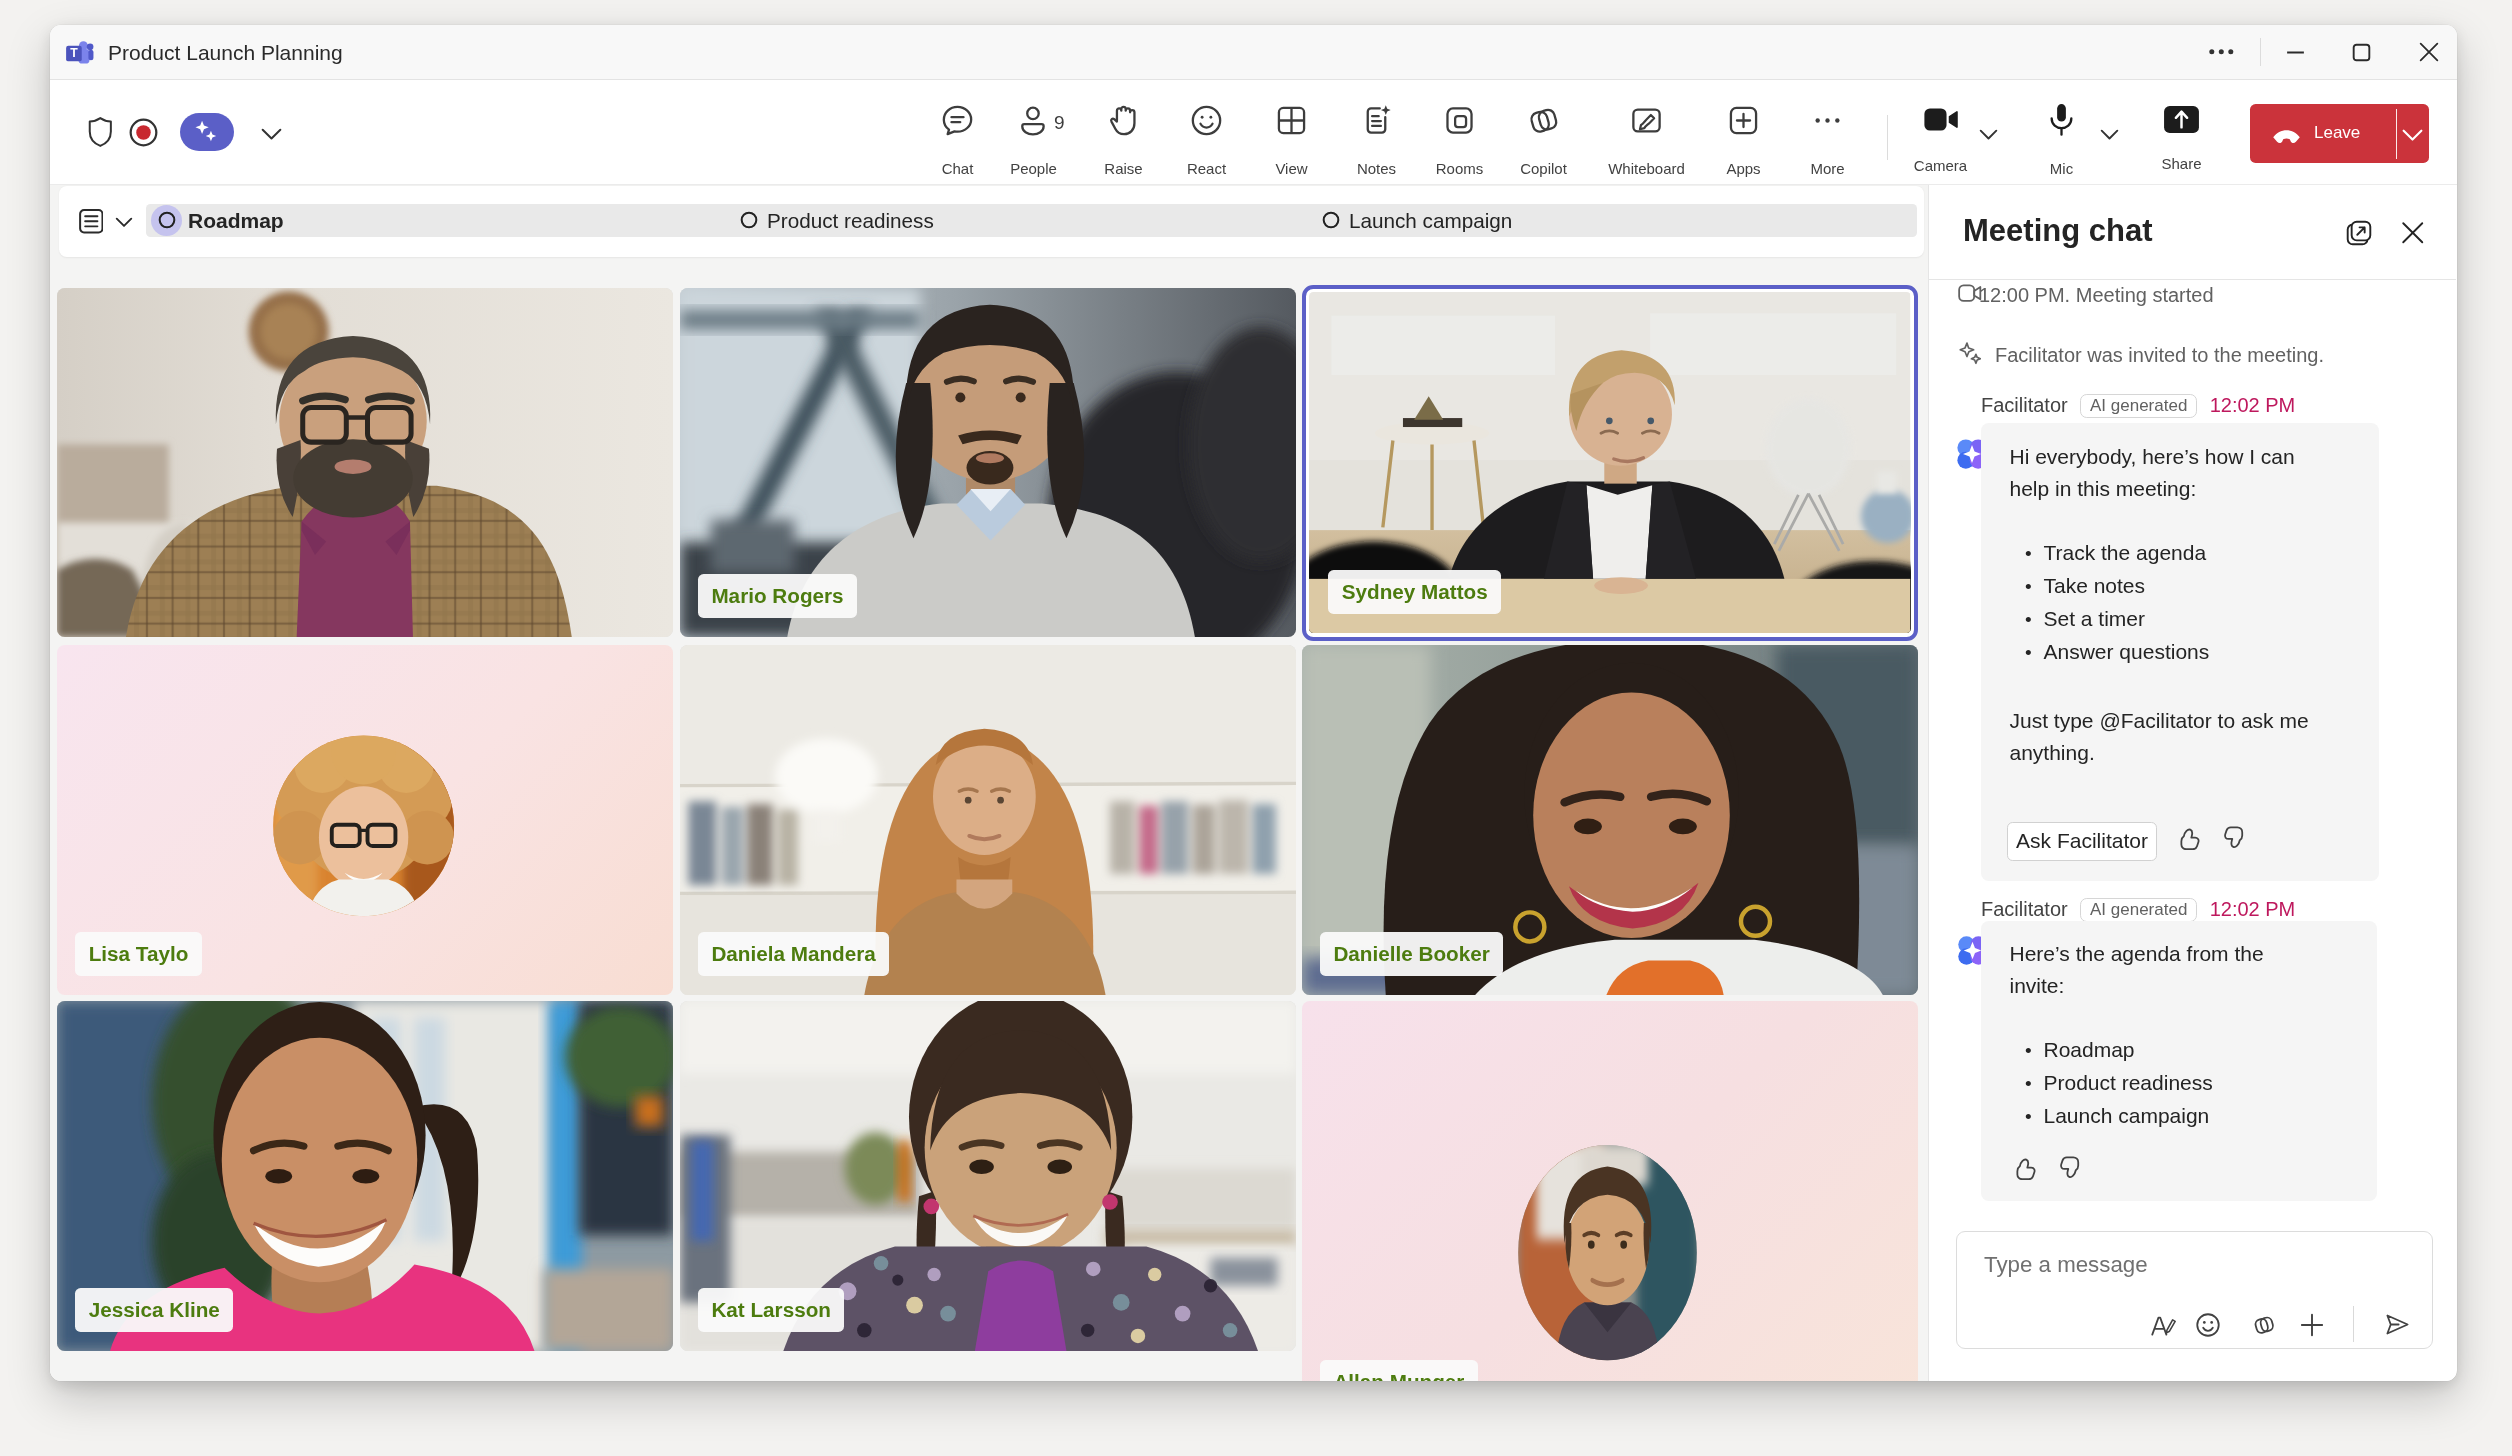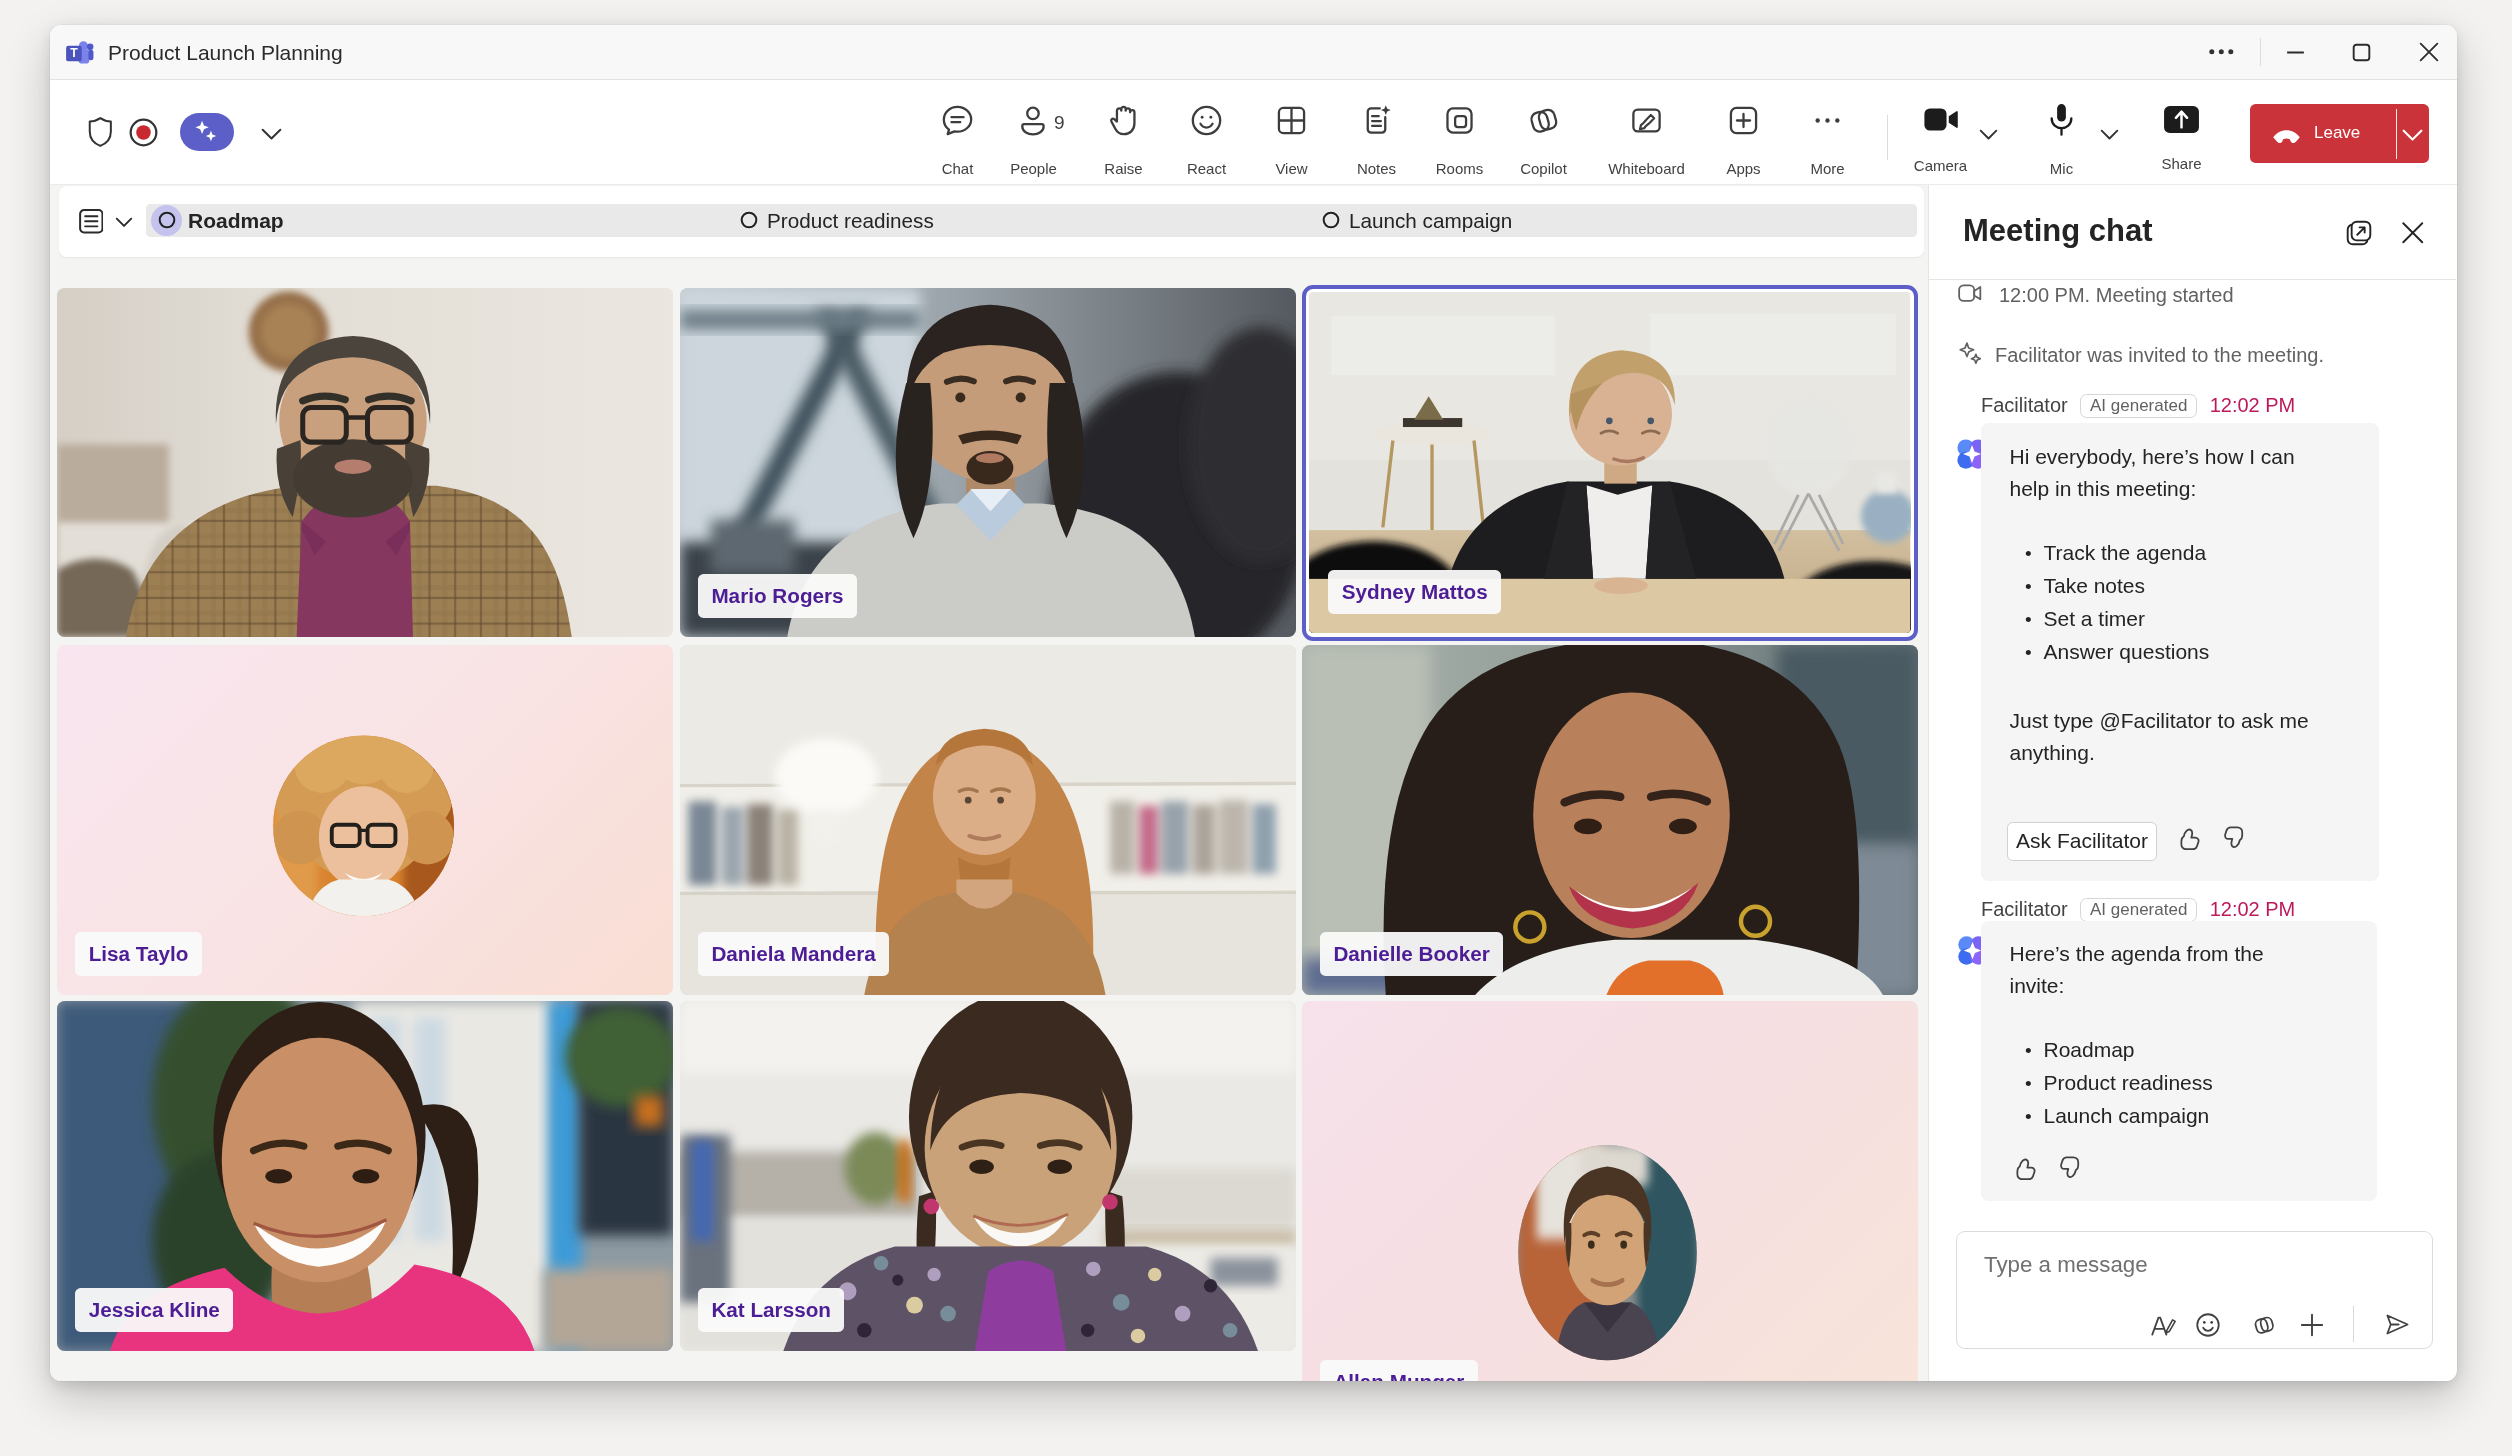--- a/index.html
+++ b/index.html
@@ -16,21 +16,21 @@
   .titem svg { display:block; margin:0 auto; }
   .tlabel { margin-top:22px; font-size:15px; color:#424242; }
   
   .stage { position:absolute; left:0; top:160px; width:1878px; bottom:0; background:#f4f4f3; }
   .agenda { position:absolute; left:9px; top:1.1px; width:1865px; height:71px; background:#fff; border-radius:7.8px; box-shadow:0 0.6px 1.7px rgba(0,0,0,.06); }
   .abar { position:absolute; left:87px; top:18.4px; width:1771px; height:33px; background:#e9e9e9; border-radius:4.5px; }
   
   .tile { position:absolute; width:616px; border-radius:7.8px; overflow:hidden; background:#ddd; }
   .tile svg { position:absolute; left:0; top:0; width:100%; height:100%; }
   .nm { position:absolute; left:18px; bottom:19px; height:44px; line-height:44px; padding:0 13.4px; background:rgba(250,250,250,.95);
-        border-radius:5.6px; font-size:20.7px; font-weight:bold; color:#4c1d95; }
+        border-radius:5.6px; font-size:20.7px; font-weight:bold; color:#4d7c0f; }
   .sel { border:4.5px solid #5b5fc7; border-radius:11.2px; background:#fff; padding:3.4px; overflow:hidden; }
   .sel .inner { position:absolute; left:3.4px; top:3.4px; right:3.4px; bottom:3.4px; border-radius:4.5px; overflow:hidden; }
   .sel .inner svg { width:100%; height:100%; }
   
   .chat { position:absolute; left:1878px; top:160px; width:528px; bottom:0; background:#fff; border-left:0.6px solid #e5e5e5; }
   .chead { position:absolute; left:34px; top:28px; font-size:31px; font-weight:bold; color:#242424; }
   .cdivider { position:absolute; left:0; top:94px; width:100%; height:0.6px; background:#e5e5e5; }
   .sysrow { position:absolute; left:28.5px; color:#616161; font-size:20px; }
   .msghead { position:absolute; left:52px; font-size:20px; color:#444; display:flex; align-items:center; }
   .aipill { margin-left:12.3px; border:1.1px solid #d6d6d6; border-radius:6.7px; padding:1.1px 9px; font-size:17px; color:#616161; }
@@ -638,21 +638,21 @@
     </svg>
     <svg style="position:absolute;left:472px;top:36px" width="23.5" height="23.5" viewBox="0 0 42 42">
       <path d="M4 4 L38 38 M38 4 L4 38" stroke="#242424" stroke-width="3.4" stroke-linecap="round"></path>
     </svg>
     <div class="cdivider"></div>
 
     <svg style="position:absolute;left:28.5px;top:97px" width="24.6" height="22.3" viewBox="0 0 44 40">
       <rect x="2" y="6" width="27" height="28" rx="8" fill="none" stroke="#616161" stroke-width="3.2"></rect>
       <path d="M29 16 L40 9 v22 l-11 -7 Z" fill="none" stroke="#616161" stroke-width="3.2" stroke-linejoin="round"></path>
     </svg>
-    <div class="sysrow" style="left:70px;top:99px">12:00 PM. Meeting started</div>
+    <div class="sysrow" style="left:50px;top:99px">12:00 PM. Meeting started</div>
 
     <svg style="position:absolute;left:28.5px;top:157px" width="23.5" height="23.5" viewBox="0 0 42 42">
       <path d="M16 2 l3 8.6 L28 14 l-8.6 3.4 L16 26 l-3.4 -8.6 L4 14 l8.6 -3.4 Z" fill="none" stroke="#616161" stroke-width="3" stroke-linejoin="round"></path>
       <path d="M32 22 l2.2 5.4 L40 30 l-5.8 2.2 L32 38 l-2.2 -5.8 L24 30 l5.8 -2.6 Z" fill="none" stroke="#616161" stroke-width="3" stroke-linejoin="round"></path>
     </svg>
     <div class="sysrow" style="left:66px;top:159px">Facilitator was invited to the meeting.</div>
 
     <div class="msghead" style="top:209px">
         <span>Facilitator</span>
         <span class="aipill">AI generated</span>

